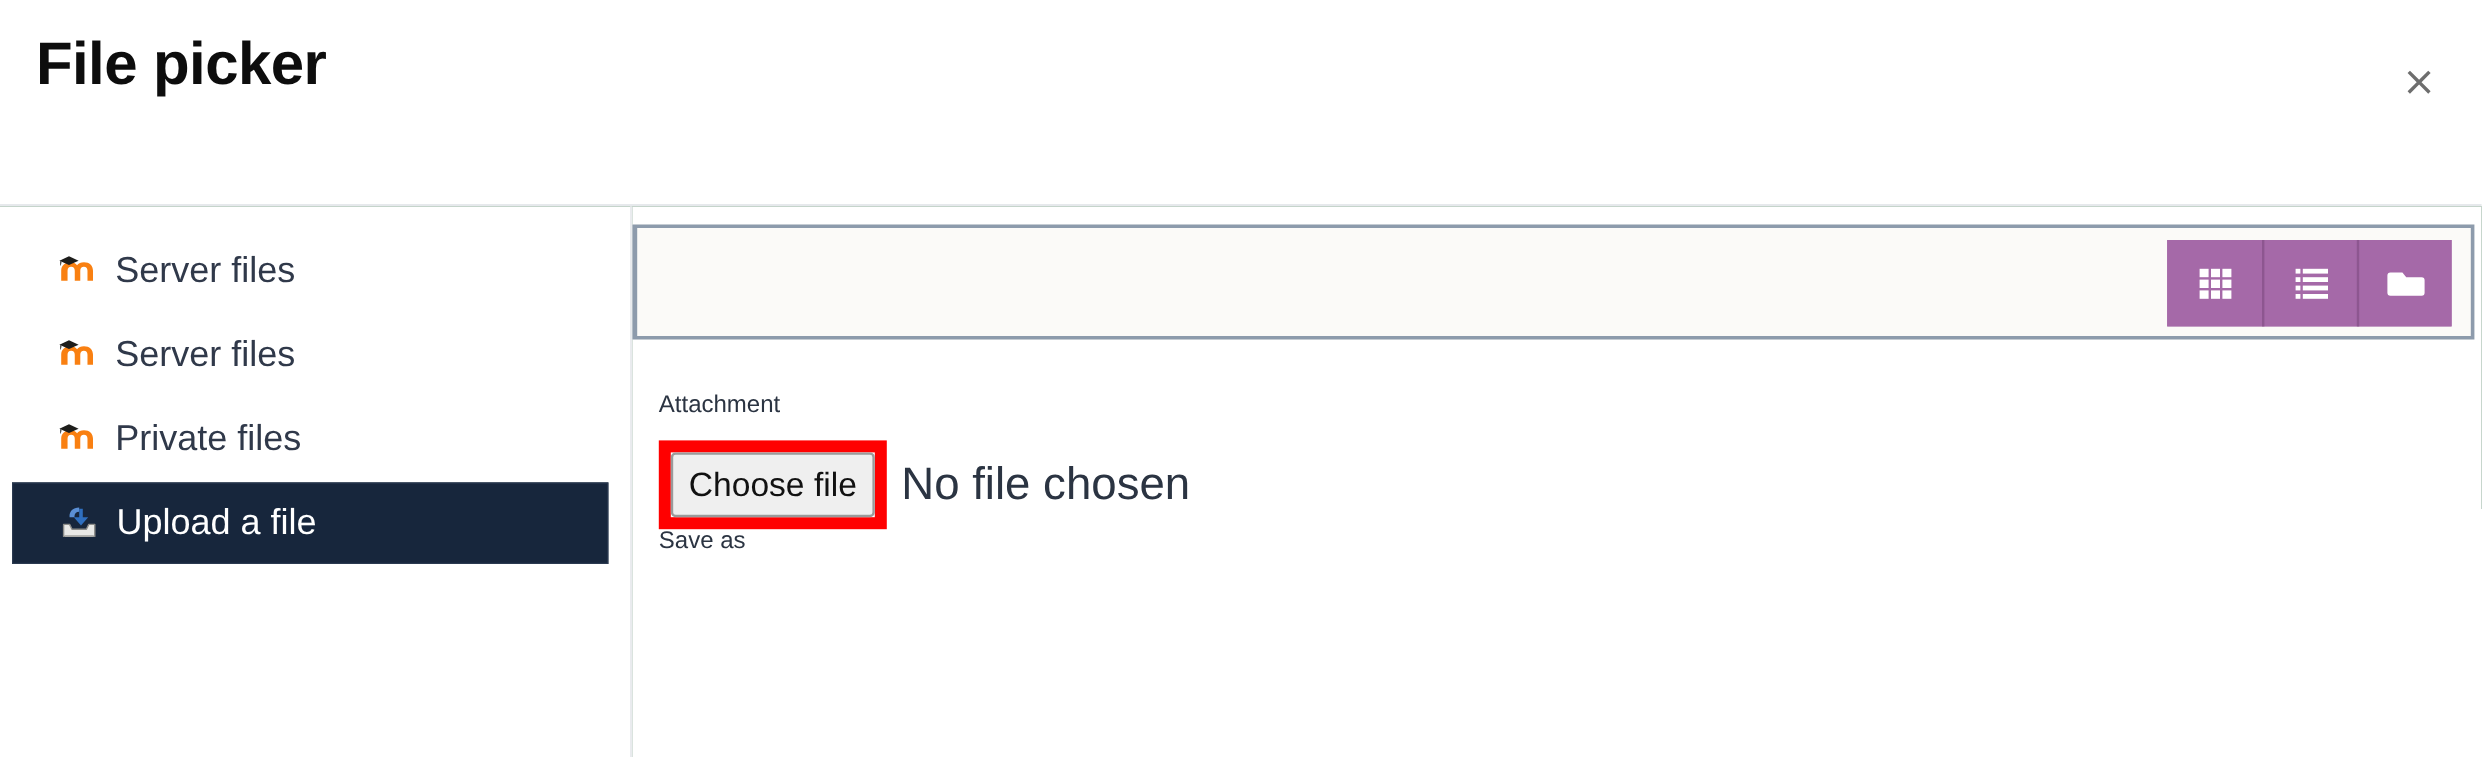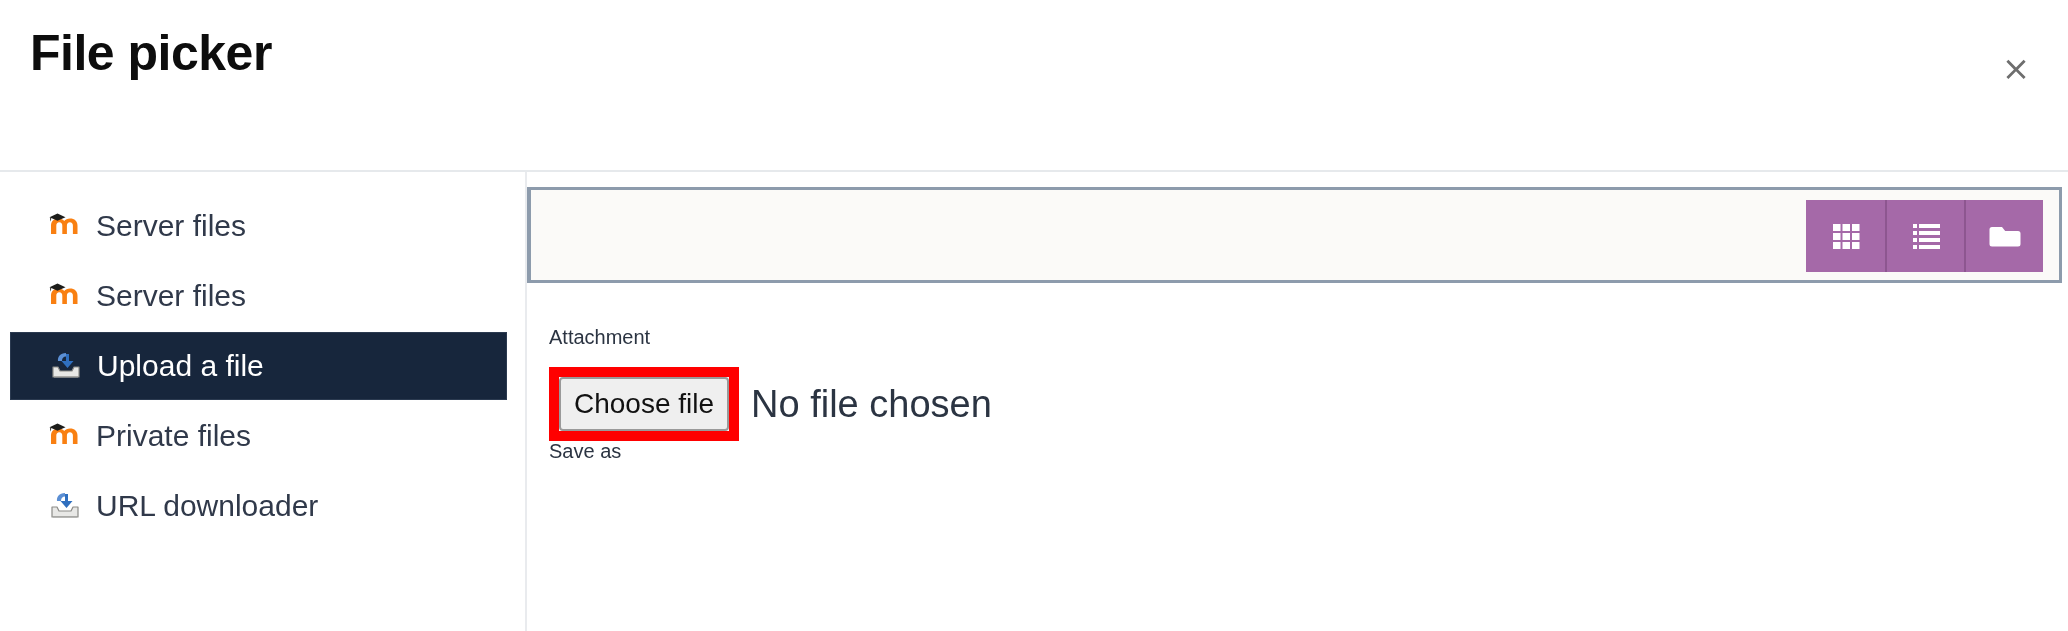--- a/index.html
+++ b/index.html
@@ -261,56 +261,45 @@
 
       <div class="side-item" id="side-item-1">
         <span class="side-icon">
           <svg class="icon-svg" width="34" height="34" viewBox="0 0 34 34">
             <path d="M3 25 V16.5 c0-4.4 3.3-7 7.6-7 c2.6 0 4.5 1 5.6 2.6 c1.2-1.7 3.2-2.6 5.8-2.6 c4.6 0 7.5 2.7 7.5 7.2 V25 h-4.6 v-8.3 c0-2.2-1.1-3.4-3-3.4 c-1.9 0-3 1.2-3 3.4 V25 h-4.6 v-8.3 c0-2.2-1.1-3.4-3-3.4 c-1.9 0-3 1.2-3 3.4 V25 Z" fill="#f98012"></path>
             <path d="M1.5 8.2 L9.5 4.6 L17.5 8.2 L9.5 11.8 Z" fill="#1d1d1b"></path>
             <path d="M2.2 8.6 L2.2 12.6 C2.2 12.6 3.2 11.4 3.2 9.1 Z" fill="#1d1d1b"></path>
           </svg>
         </span>
         <span class="side-label">Server files</span>
+      </div>
+
+      <div class="side-item" id="side-item-3">
+        <span class="side-icon">
+          <svg class="icon-svg" width="34" height="34" viewBox="0 0 34 34">
+            <path d="M3 25 V16.5 c0-4.4 3.3-7 7.6-7 c2.6 0 4.5 1 5.6 2.6 c1.2-1.7 3.2-2.6 5.8-2.6 c4.6 0 7.5 2.7 7.5 7.2 V25 h-4.6 v-8.3 c0-2.2-1.1-3.4-3-3.4 c-1.9 0-3 1.2-3 3.4 V25 h-4.6 v-8.3 c0-2.2-1.1-3.4-3-3.4 c-1.9 0-3 1.2-3 3.4 V25 Z" fill="#f98012"></path>
+            <path d="M1.5 8.2 L9.5 4.6 L17.5 8.2 L9.5 11.8 Z" fill="#1d1d1b"></path>
+            <path d="M2.2 8.6 L2.2 12.6 C2.2 12.6 3.2 11.4 3.2 9.1 Z" fill="#1d1d1b"></path>
+          </svg>
+        </span>
+        <span class="side-label">Private files</span>
       </div>
 
       <div class="side-item is-active" id="side-item-2">
         <span class="side-icon">
           <svg class="icon-svg" width="34" height="34" viewBox="0 0 34 34">
             <path d="M4 18 L9 18 L11 22 L23 22 L25 18 L30 18 L30 28 L4 28 Z" fill="#e8e8e6" stroke="#8b8b88" stroke-width="1.2" stroke-linejoin="round"></path>
             <path d="M5 27 L29 27 L29 28.5 L5 28.5 Z" fill="#a9a9a6"></path>
             <path d="M17 4 C11 4 8.5 8 9 12 L13 12 C13 9 14.5 7.5 17 7.5 Z" fill="#5b8fd4"></path>
             <path d="M20 5 L20 12 L24.5 12 L18.5 19 L12.5 12 L17 12 L17 5 Z" fill="#2f6fbf"></path>
           </svg>
         </span>
         <span class="side-label">Upload a file</span>
       </div>
 
-      <div class="side-item" id="side-item-3">
-        <span class="side-icon">
-          <svg class="icon-svg" width="34" height="34" viewBox="0 0 34 34">
-            <path d="M3 25 V16.5 c0-4.4 3.3-7 7.6-7 c2.6 0 4.5 1 5.6 2.6 c1.2-1.7 3.2-2.6 5.8-2.6 c4.6 0 7.5 2.7 7.5 7.2 V25 h-4.6 v-8.3 c0-2.2-1.1-3.4-3-3.4 c-1.9 0-3 1.2-3 3.4 V25 h-4.6 v-8.3 c0-2.2-1.1-3.4-3-3.4 c-1.9 0-3 1.2-3 3.4 V25 Z" fill="#f98012"></path>
-            <path d="M1.5 8.2 L9.5 4.6 L17.5 8.2 L9.5 11.8 Z" fill="#1d1d1b"></path>
-            <path d="M2.2 8.6 L2.2 12.6 C2.2 12.6 3.2 11.4 3.2 9.1 Z" fill="#1d1d1b"></path>
-          </svg>
-        </span>
-        <span class="side-label">Private files</span>
-      </div>
-
-      <div class="side-item" id="side-item-4">
-        <span class="side-icon">
-          <svg class="icon-svg" width="34" height="34" viewBox="0 0 34 34">
-            <path d="M4 18 L9 18 L11 22 L23 22 L25 18 L30 18 L30 28 L4 28 Z" fill="#e8e8e6" stroke="#8b8b88" stroke-width="1.2" stroke-linejoin="round"></path>
-            <path d="M5 27 L29 27 L29 28.5 L5 28.5 Z" fill="#a9a9a6"></path>
-            <path d="M17 4 C11 4 8.5 8 9 12 L13 12 C13 9 14.5 7.5 17 7.5 Z" fill="#5b8fd4"></path>
-            <path d="M20 5 L20 12 L24.5 12 L18.5 19 L12.5 12 L17 12 L17 5 Z" fill="#2f6fbf"></path>
-          </svg>
-        </span>
-        <span class="side-label">URL downloader</span>
-      </div>
 
     </nav>
 
     <section id="content">
 
       <div id="repo-toolbar">
 
         <div id="view-toggle-group">
 
           <button class="view-btn" title="View as icons">

